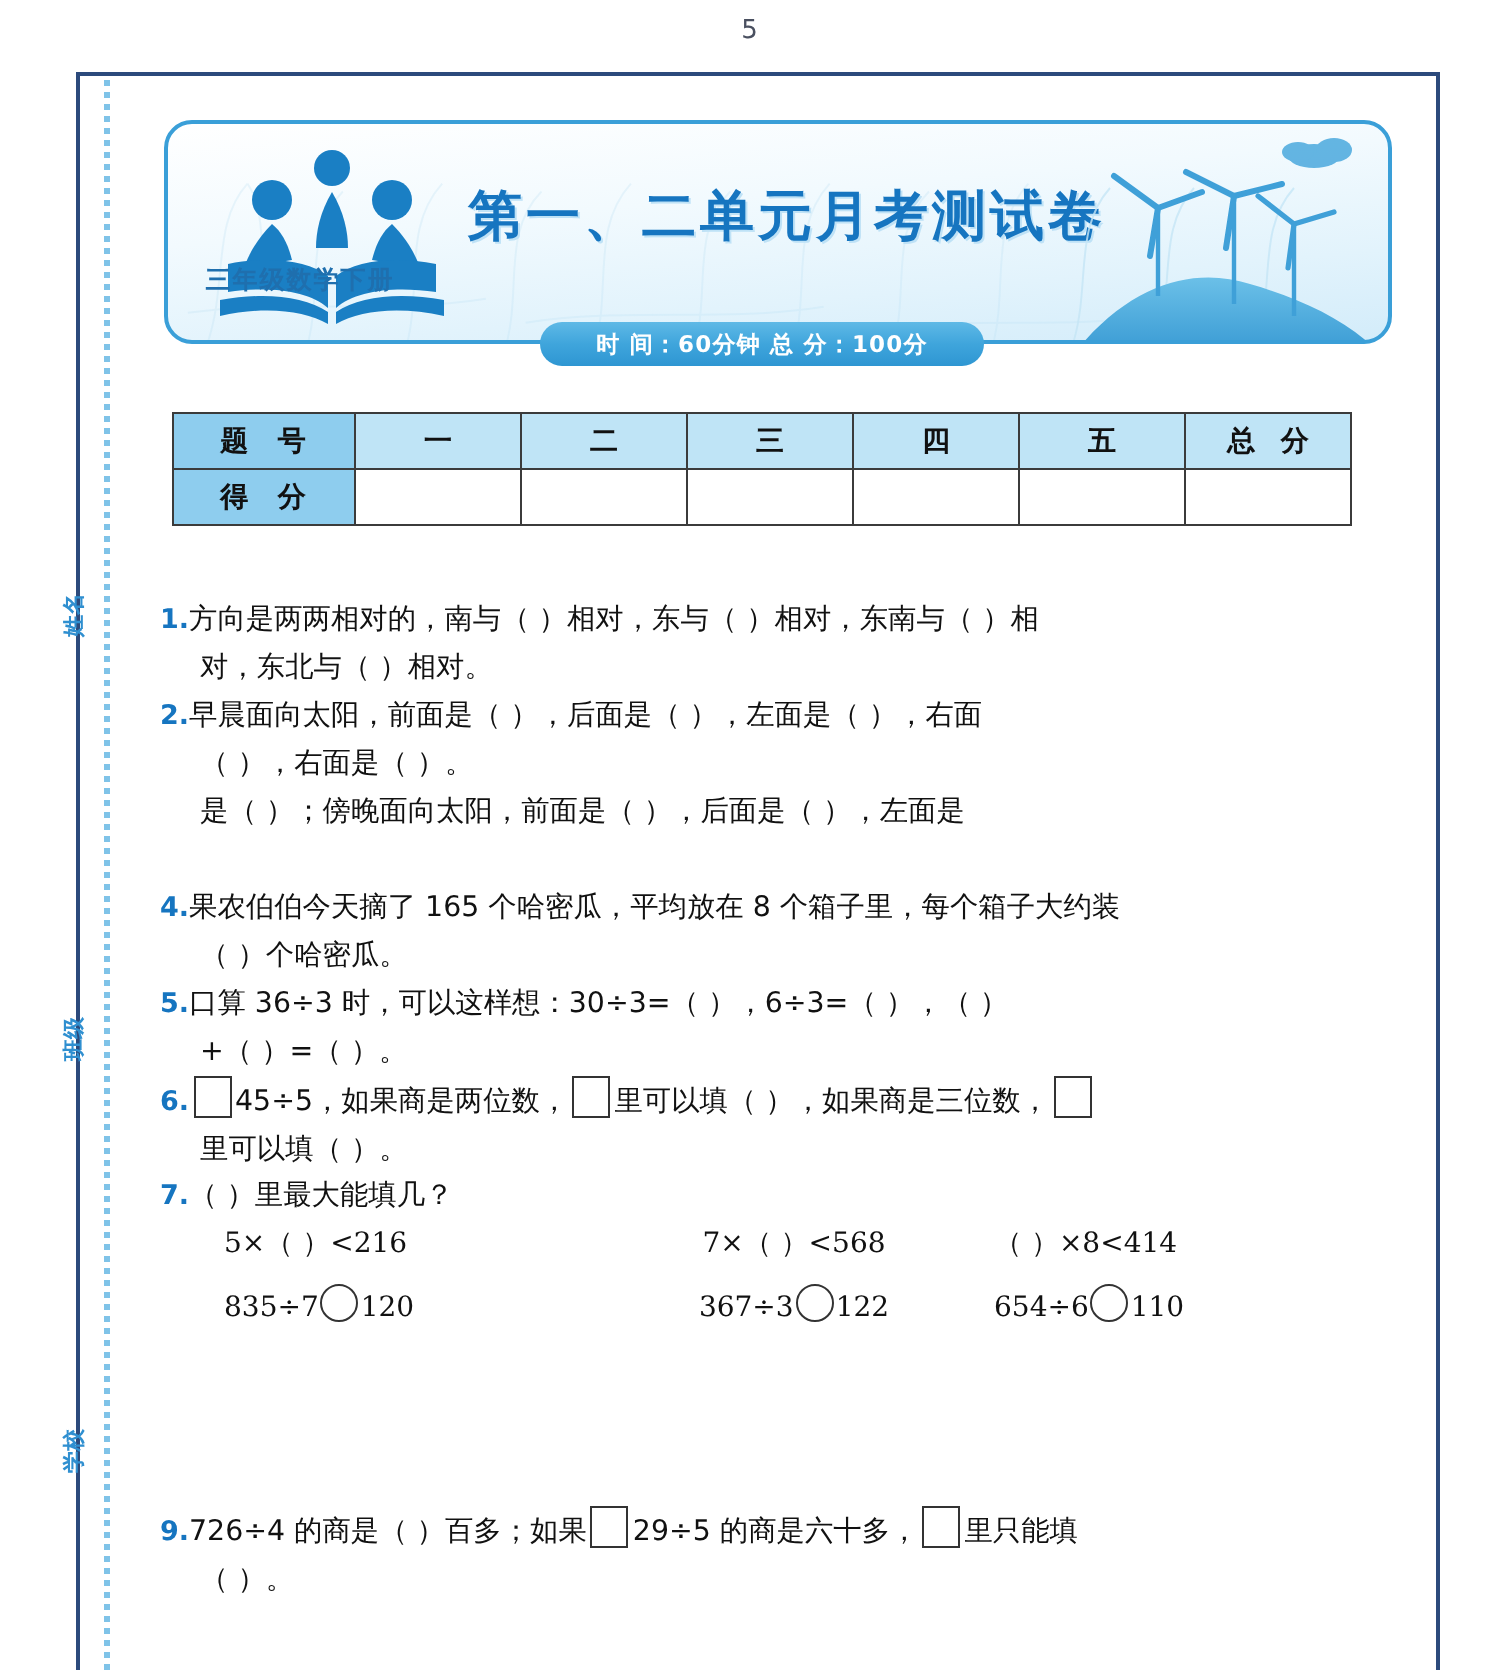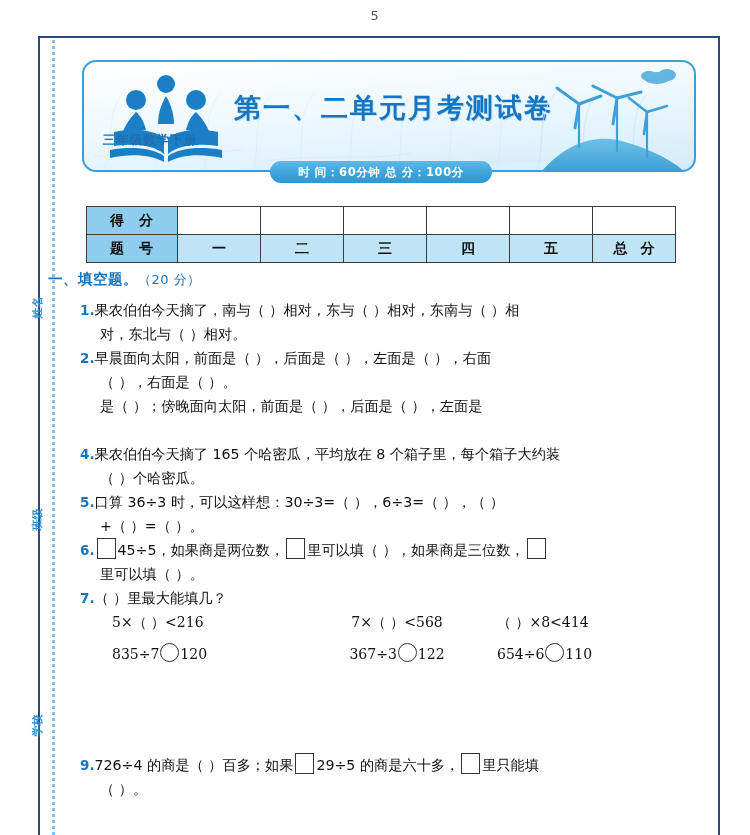--- a/index.html
+++ b/index.html
@@ -355,46 +355,43 @@
         </g>
       </g>
     </svg>
   </div>
 
   <div class="time-pill">时 间：60分钟  总 分：100分</div>
 
   <table class="score-table">
     <tbody>
         <tr>
-      <td class="rowlab">得 分</td>
-      <td class="blank"></td>
-      <td class="blank"></td>
-      <td class="blank"></td>
-      <td class="blank"></td>
-      <td class="blank"></td>
-      <td class="blank"></td>
-    </tr>
-    <tr>
       <td class="rowlab">题 号</td>
       <td class="hdr">一</td>
       <td class="hdr">二</td>
       <td class="hdr">三</td>
       <td class="hdr">四</td>
       <td class="hdr">五</td>
       <td class="hdr">总 分</td>
     </tr>
+    <tr>
+      <td class="rowlab">得 分</td>
+      <td class="blank"></td>
+      <td class="blank"></td>
+      <td class="blank"></td>
+      <td class="blank"></td>
+      <td class="blank"></td>
+      <td class="blank"></td>
+    </tr>
   </tbody>
     </table>
 
-  <div class="section-head">
-    <span>一、填空题。</span><span class="pts">（20 分）</span>
-  </div>
 
   <div class="q" style="top:250px">
-    <span class="ind"><span class="qn">1.</span><span>果农伯伯今天摘了，南与（          ）相对，东与（          ）相对，东南与（          ）相</span></span>
+    <span class="ind"><span class="qn">1.</span><span>方向是两两相对的，南与（          ）相对，东与（          ）相对，东南与（          ）相</span></span>
     <span class="ind2">对，东北与（        ）相对。</span>
   </div>
 
   <div class="q" style="top:298px">
     <span class="ind"><span class="qn">2.</span><span>早晨面向太阳，前面是（        ），后面是（          ），左面是（        ），右面</span></span>
     <span class="ind2">（        ），右面是（        ）。</span>
     <span class="ind2">是（        ）；傍晚面向太阳，前面是（          ），后面是（          ），左面是</span>
   </div>
 
 

